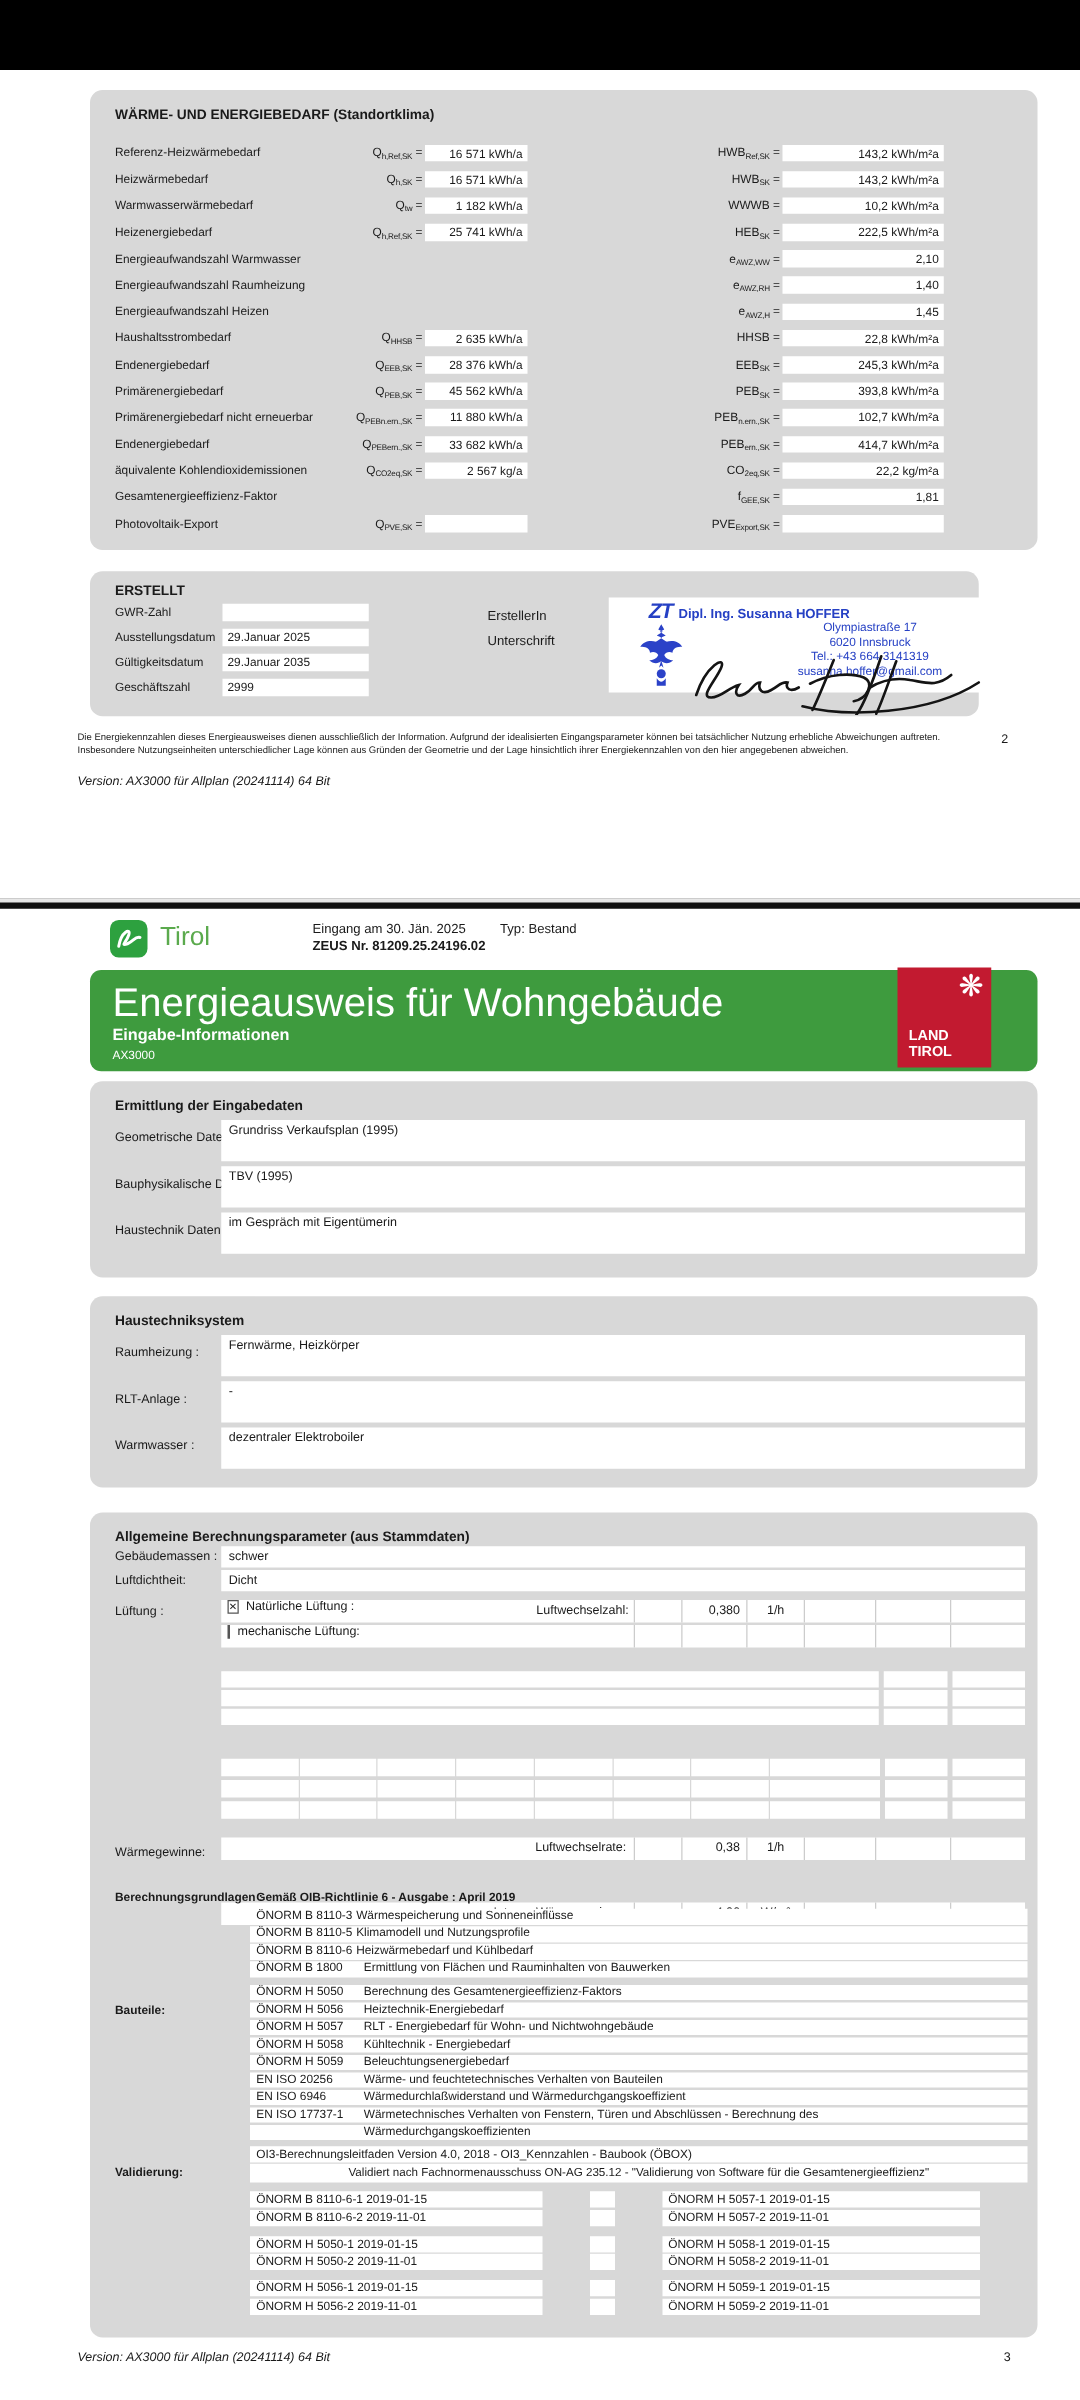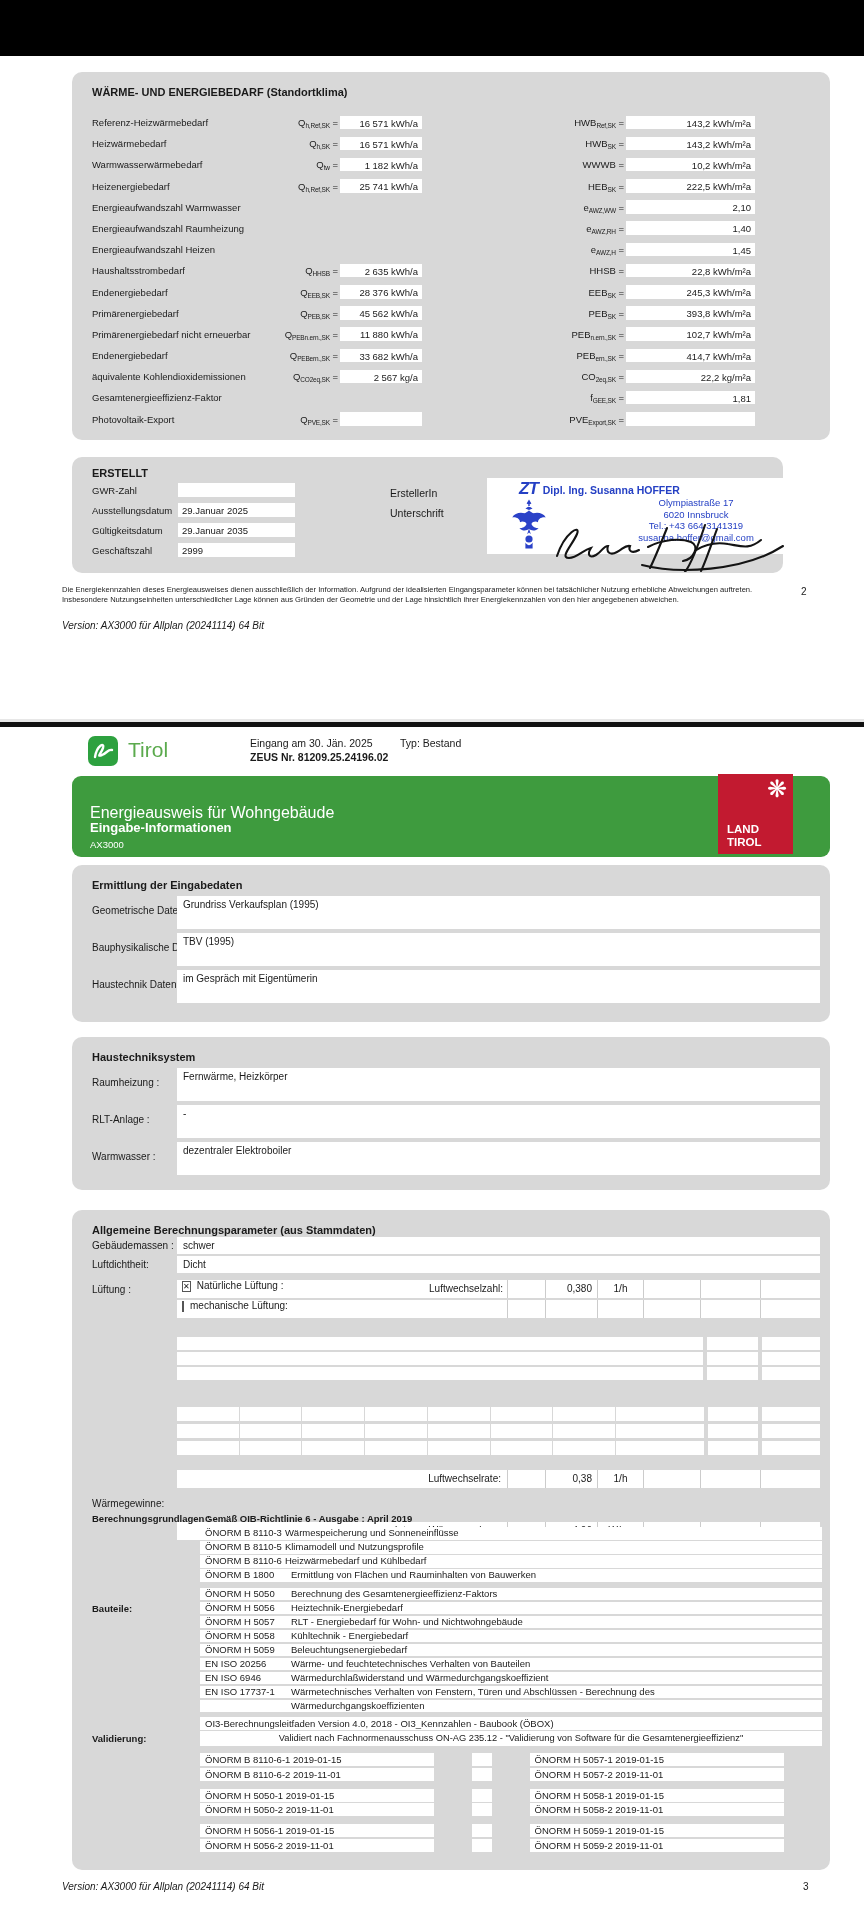--- a/index.html
+++ b/index.html
@@ -51,21 +51,21 @@
   .v2 { left:62px; top:1881px; }
 
   
   .tlogo { position:absolute; left:88px; top:736px; width:30px; height:30px; background:#2da13f; border-radius:7px; }
   .tname { position:absolute; left:128px; top:738px; font-size:21px; color:#5baa4d; }
   .hl1a { position:absolute; left:250px; top:737px; font-size:10.5px; }
   .hl1b { position:absolute; left:400px; top:737px; font-size:10.5px; }
   .hl2  { position:absolute; left:250px; top:751px; font-size:10.5px; font-weight:bold; }
 
   .banner { position:absolute; left:72px; top:776px; width:758px; height:81px; background:#3e9b3e; border-radius:9px; }
-  .btitle { position:absolute; left:18px; top:8px; font-size:16px; color:#fff; white-space:nowrap;margin-top:20px; }
+  .btitle { position:absolute; left:18px; top:8px; font-size:32px; color:#fff; white-space:nowrap; }
   .bsub { position:absolute; left:18px; top:44px; font-size:13px; font-weight:bold; color:#ffffff; }
   .bapp { position:absolute; left:18px; top:63px; font-size:9.5px; color:#fff; }
   .badge { position:absolute; left:646px; top:-2px; width:75px; height:80px; background:#c21a30; }
   .badge-flower { position:absolute; right:6px; top:1px; color:#fff; font-size:24px; }
   .badge-text { position:absolute; left:9px; bottom:6px; color:#fff; font-weight:bold; font-size:11.5px; line-height:12.5px; }
 
   
   .p-ermittlung { left:72px; top:865px; width:758px; height:157px; }
   .p-haustechnik { left:72px; top:1037px; width:758px; height:153px; }
   .formrows { position:absolute; left:0; top:30px; width:758px; }
@@ -464,21 +464,21 @@
 
       <div class="lrow" style="top:260px;">
         <span class="cflex">Luftwechselrate:</span>
         <span class="cellgap"></span>
         <span class="cellval">0,38</span>
         <span class="cellunit">1/h</span>
         <span class="cx1"></span>
           <span class="cx2"></span>
           <span class="cx2"></span>
       </div>
-      <div class="plbl" style="top:288px;">Wärmegewinne:</div>
+      <div class="plbl" style="top:267px;">Wärmegewinne:</div>
       <div class="lrow" style="top:280px;margin-top:32px;">
         <span class="cflex">Interne Wärmegewinne:</span>
         <span class="cellgap"></span>
         <span class="cellval">4,06</span>
         <span class="cellunit">W/m²</span>
         <span class="cx1"></span>
           <span class="cx2"></span>
           <span class="cx2"></span>
       </div>
 

